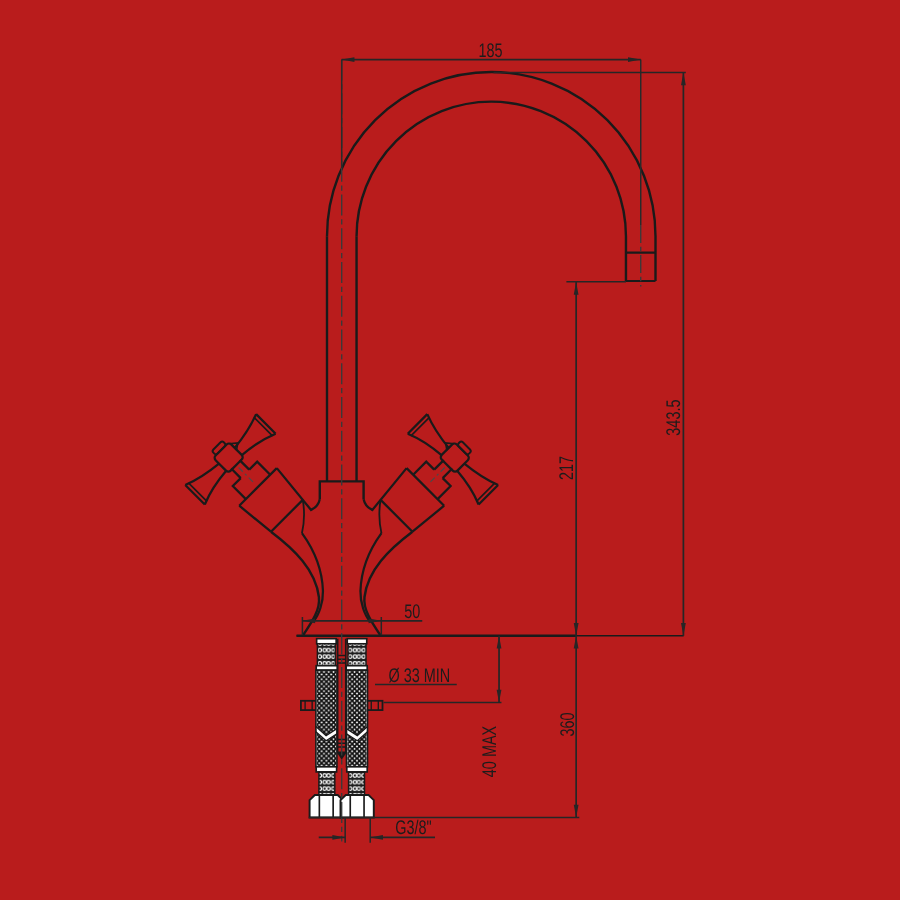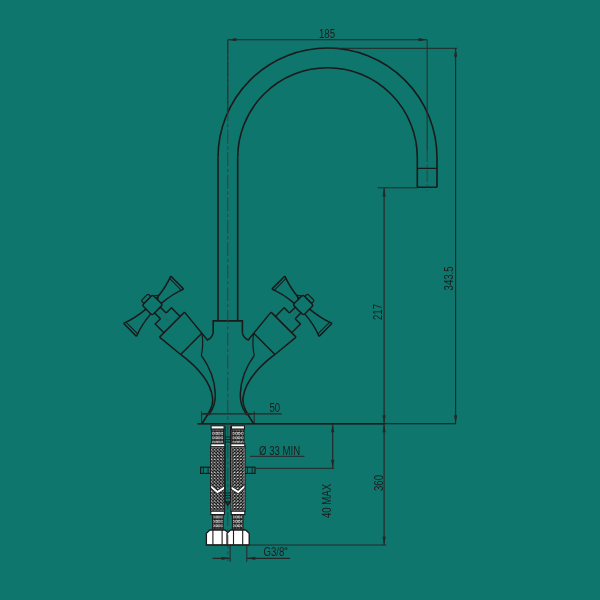--- a/index.html
+++ b/index.html
@@ -1,16 +1,16 @@
 <!DOCTYPE html>
 <html><head>
 <meta charset="utf-8">
 <style>
   html,body{margin:0;padding:0;background:#ffffff;}
-  #stage{position:relative;width:600px;height:600px;background:#0f766e;font-family:"Liberation Sans",sans-serif;}
+  #stage{position:relative;width:600px;height:600px;background:#b91c1c;font-family:"Liberation Sans",sans-serif;}
   svg{position:absolute;left:0;top:0;}
   text{font-family:"Liberation Sans",sans-serif;fill:#1c1c1c;}
 </style>
 </head>
 <body>
 <div id="stage">
 <svg width="600" height="600" viewBox="0 0 600 600">
 <defs>
   <pattern id="braid" width="3.2" height="3.2" patternUnits="userSpaceOnUse">
     <path d="M0 0 L3.2 3.2 M3.2 0 L0 3.2" stroke="#101010" stroke-width="1.2" fill="none"></path>

